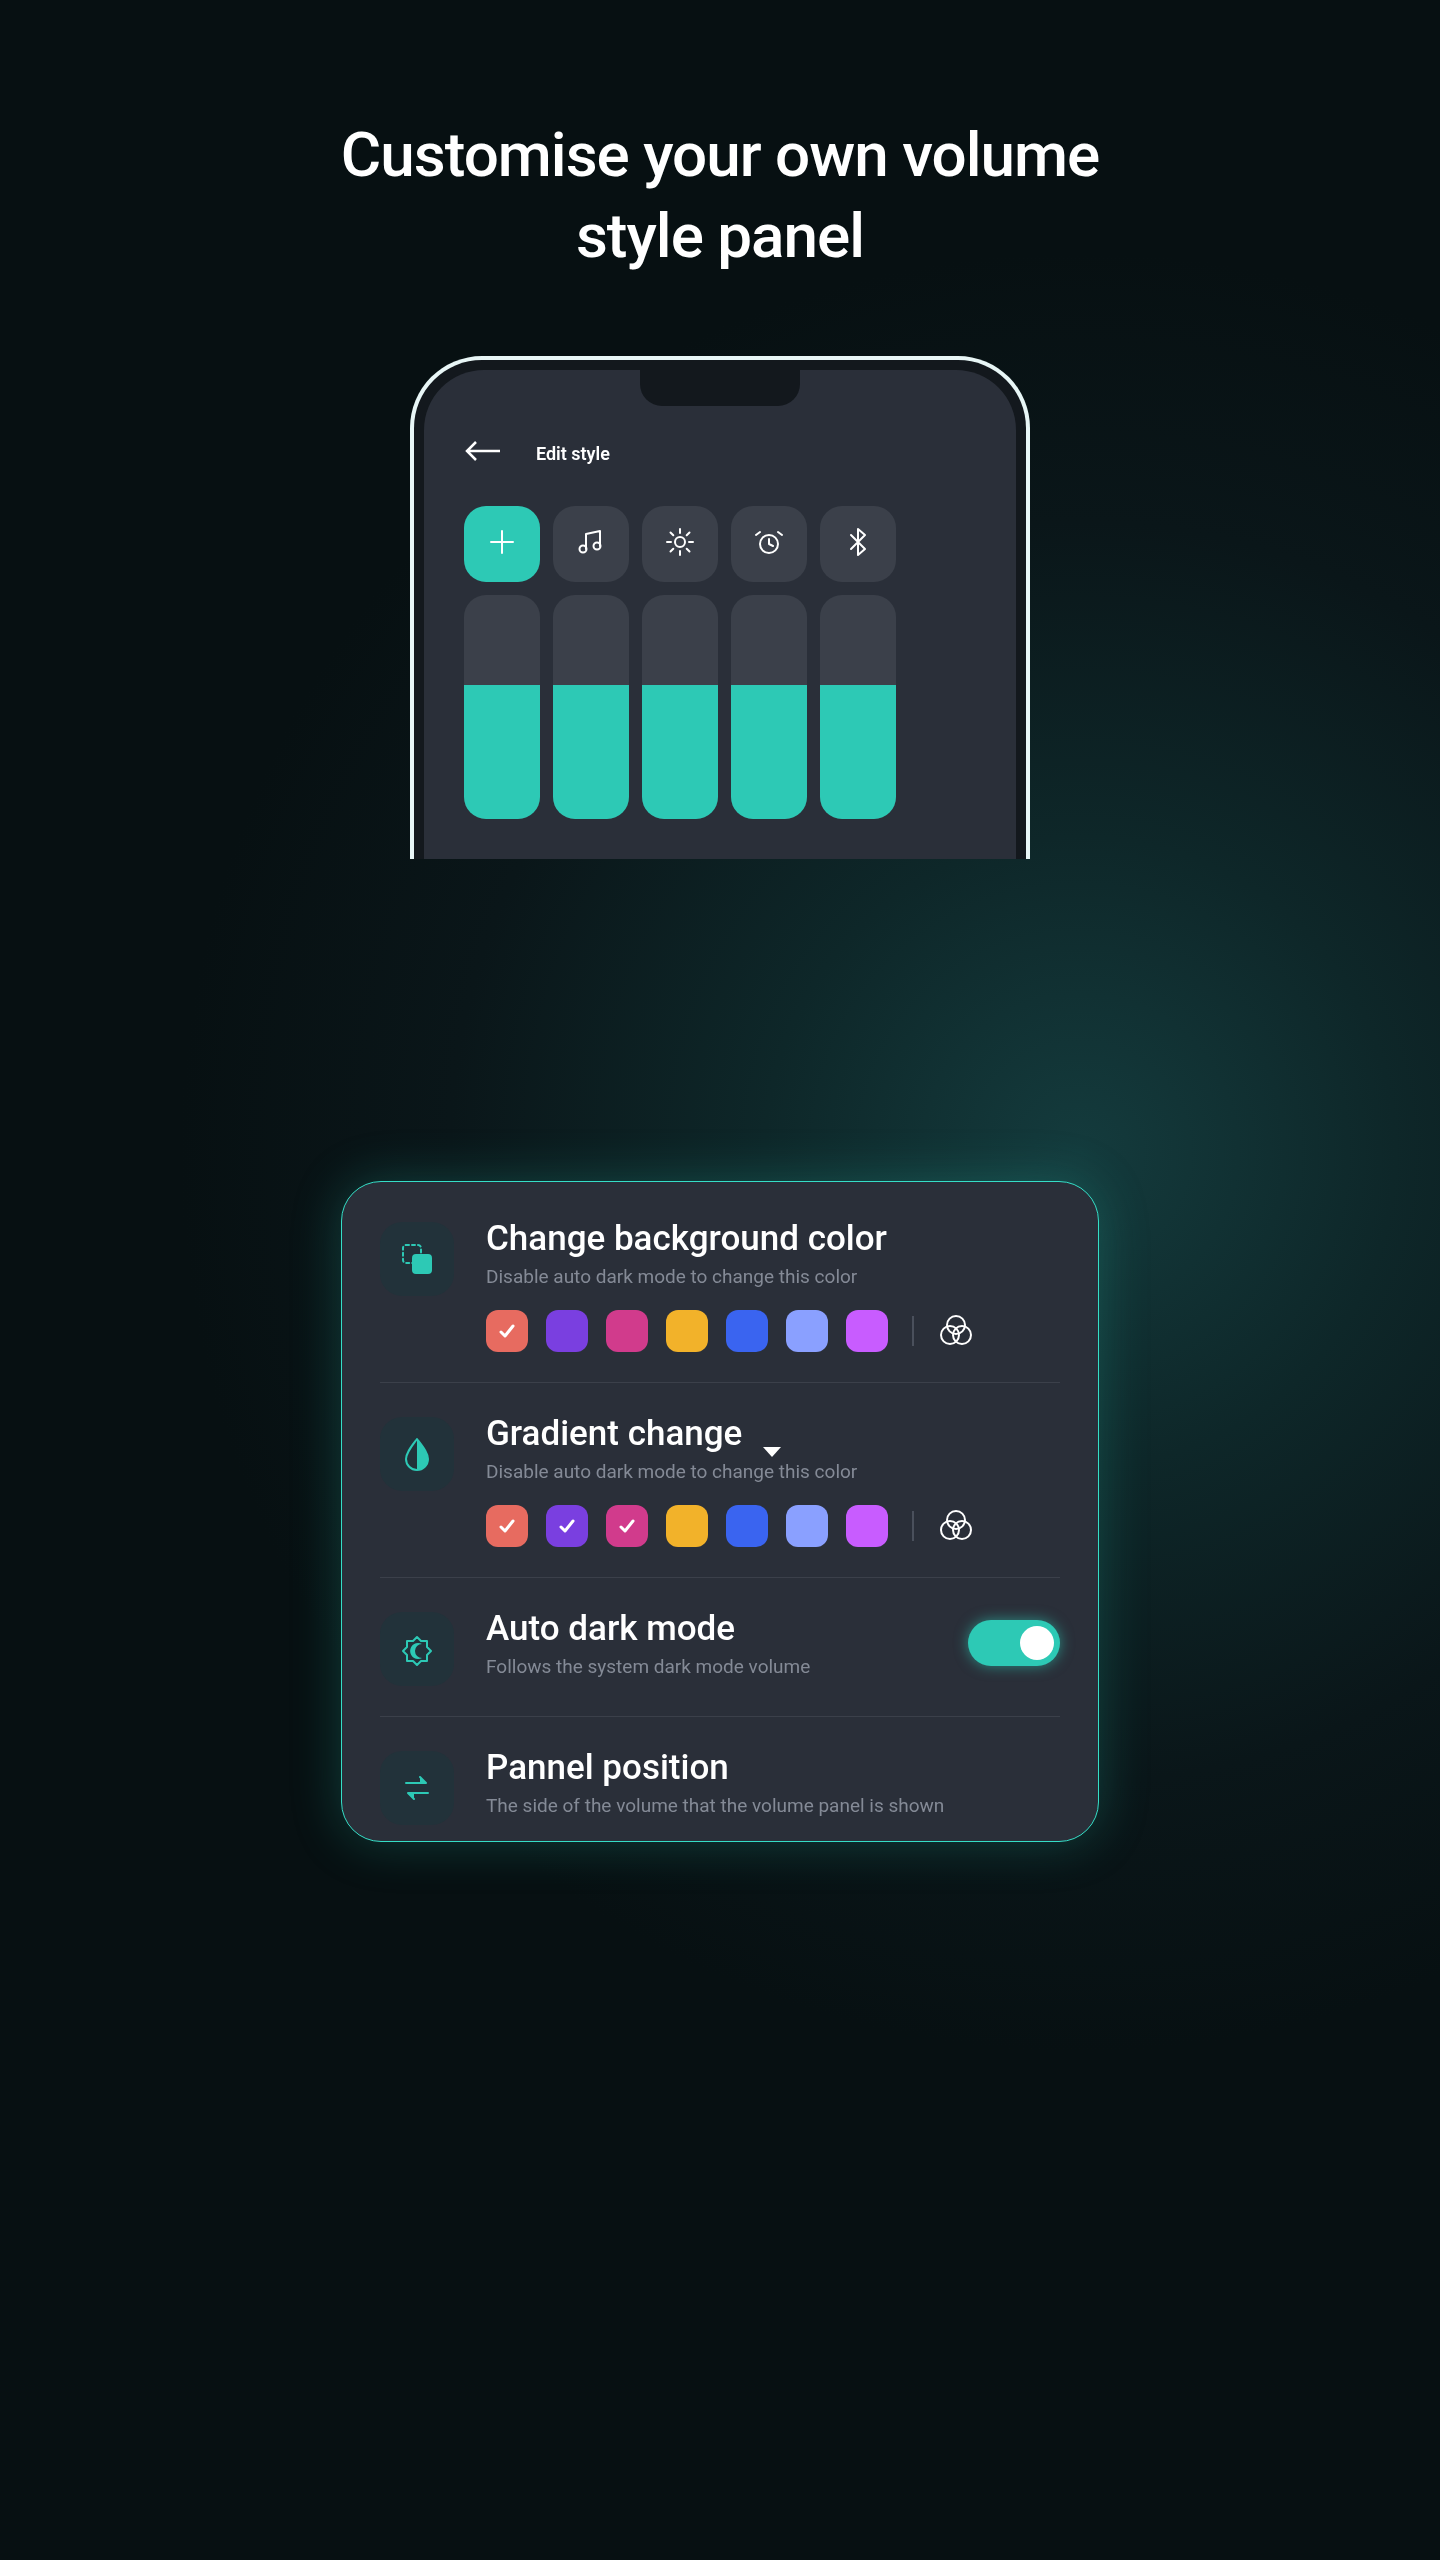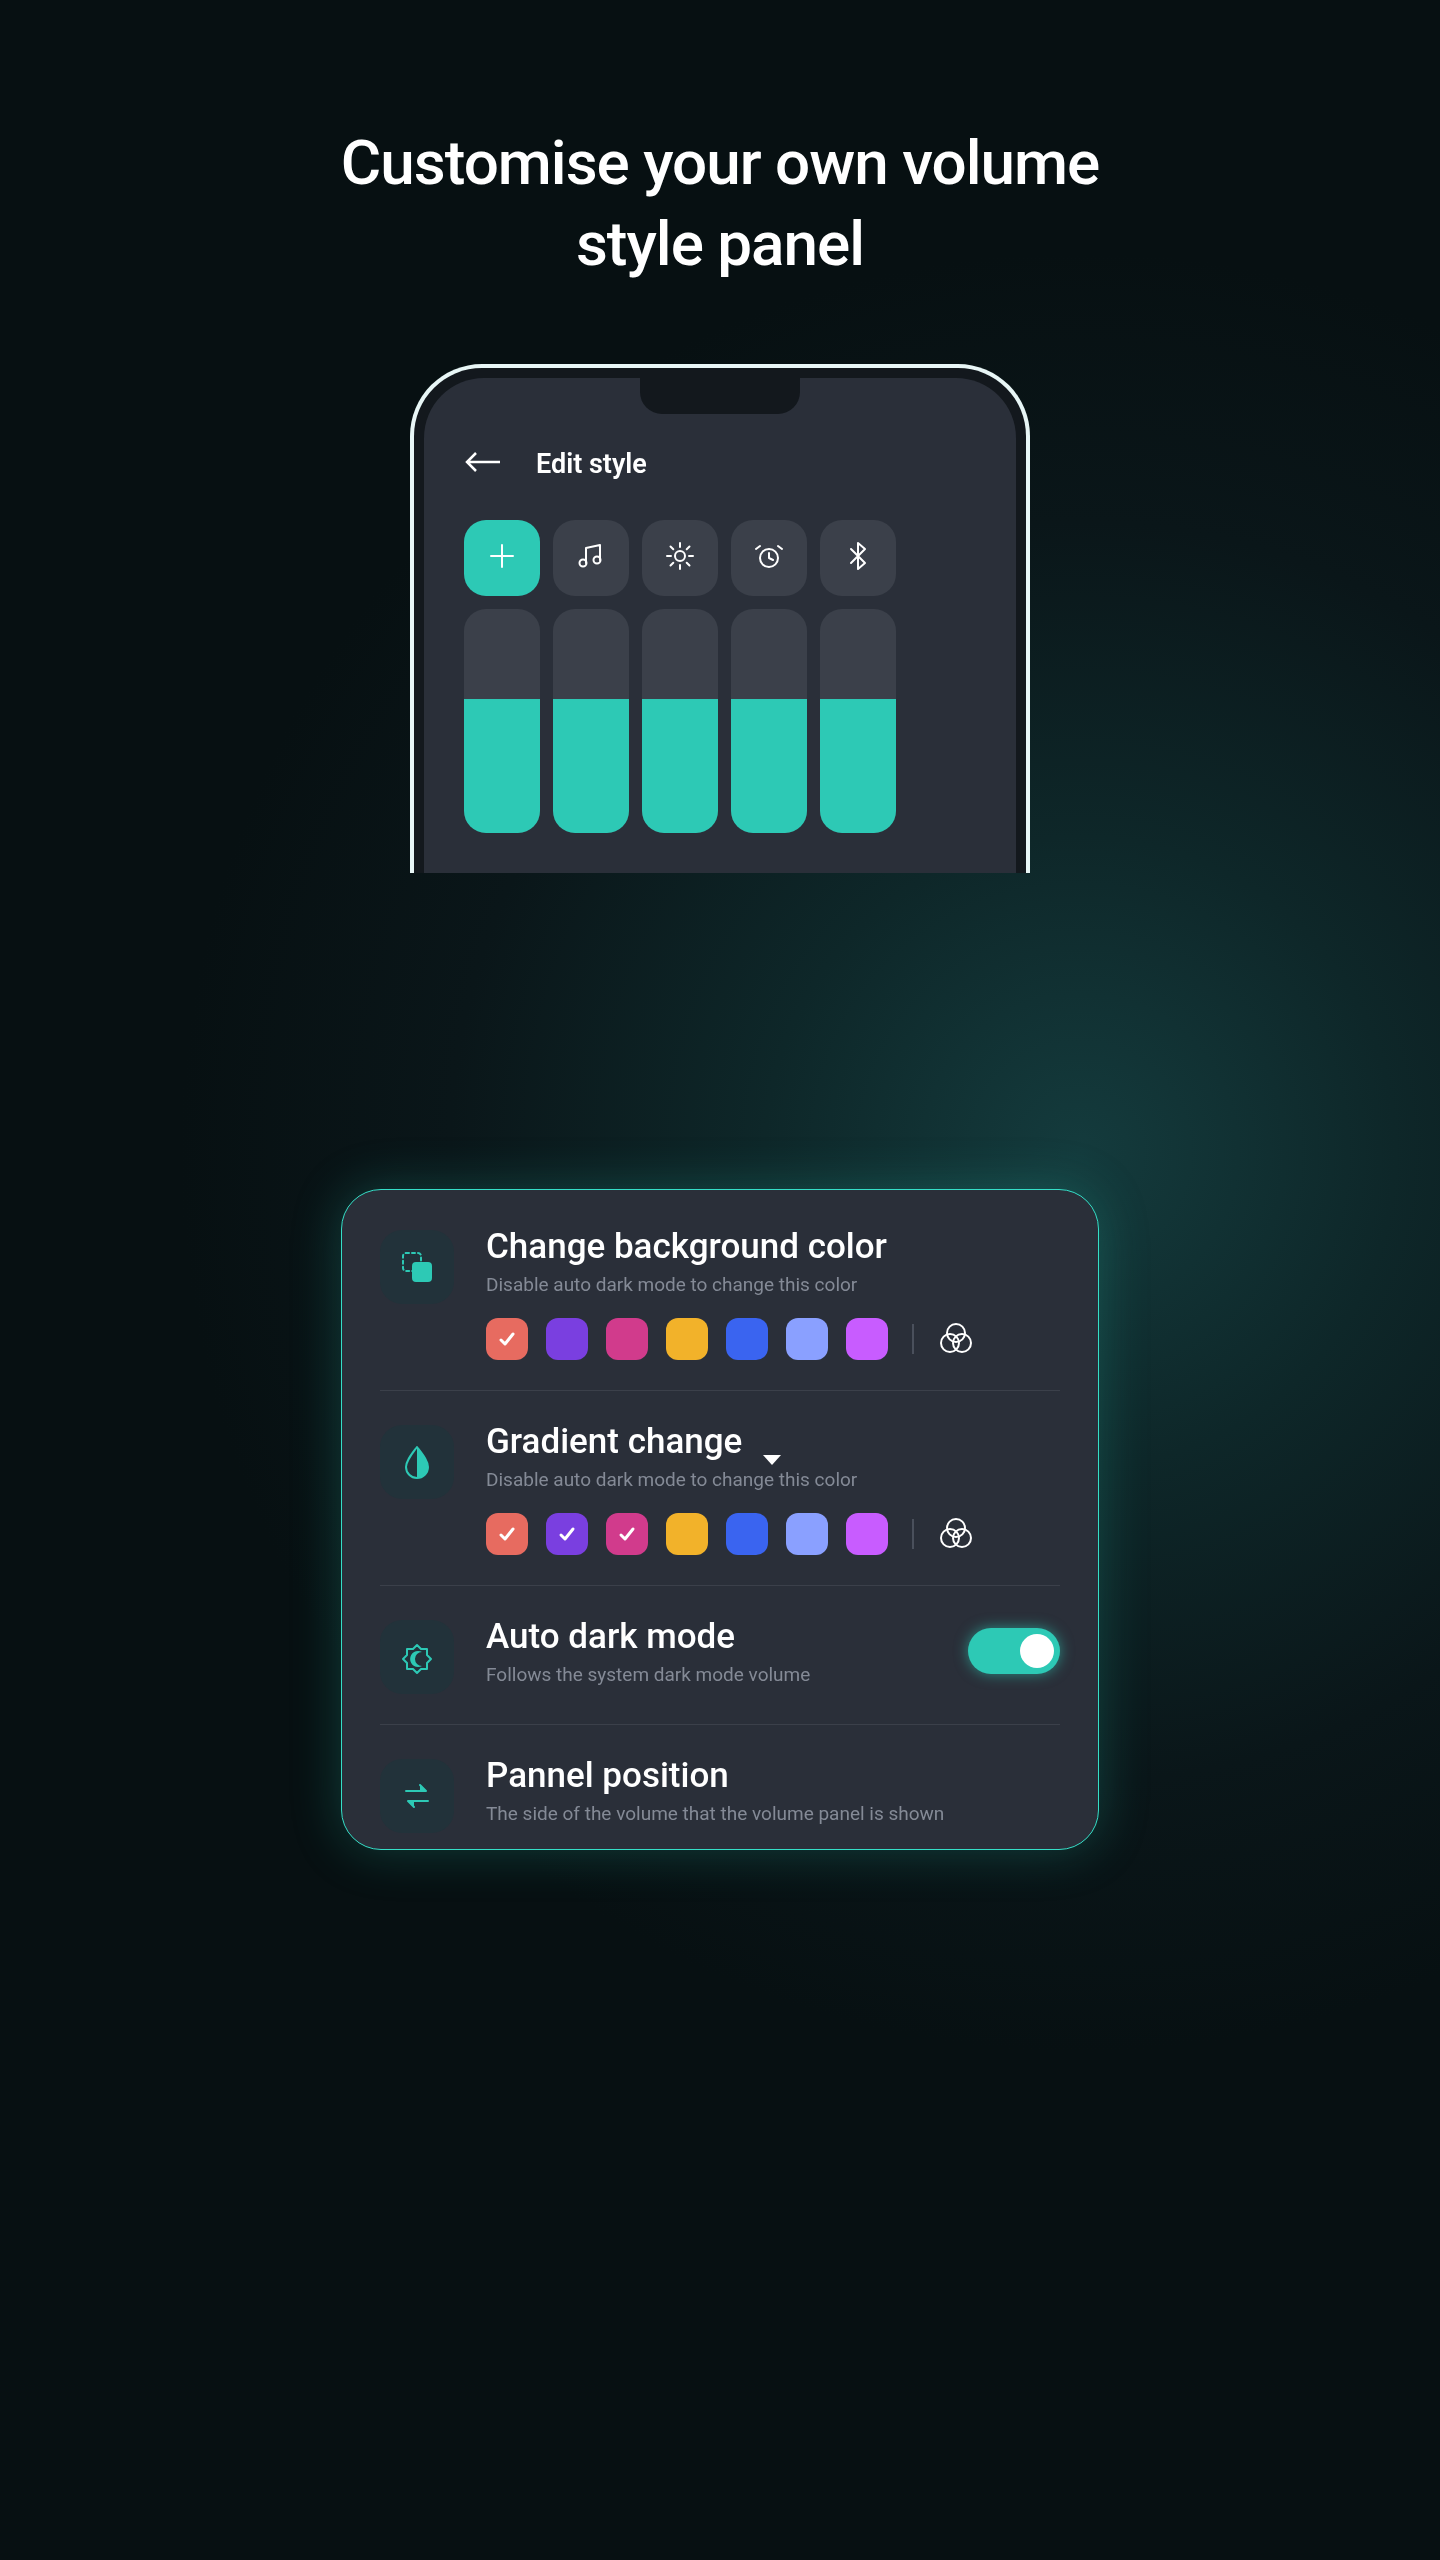--- a/index.html
+++ b/index.html
@@ -6,21 +6,21 @@
   html, body {
     width: 100%;
     height: 100%;
     background: radial-gradient(ellipse 900px 900px at 75% 45%, #143b3d 0%, #0e2729 35%, #0a1619 70%, #071012 100%);
     font-family: -apple-system, BlinkMacSystemFont, "Segoe UI", Roboto, sans-serif;
     color: #fff;
     overflow: hidden;
   }
   .canvas {
     width: 828px;
-    margin: 8px auto;
+    margin: 0 auto;
     position: relative;
     padding-top: 115px;
   }
   .headline {
     font-size: 62px;
     font-weight: 500;
     text-align: center;
     line-height: 1.3;
     letter-spacing: -1px;
     margin-bottom: 80px;
@@ -59,21 +59,21 @@
     border-radius: 0 0 22px 22px;
   }
 
   .app-header {
     display: flex;
     align-items: center;
     gap: 34px;
     margin-bottom: 40px;
   }
   .back-icon svg { width: 38px; height: 22px; fill: none; stroke: #fff; stroke-width: 2.5; }
-  .app-title { font-size: 27px; font-weight: 600; }
+  .app-title { font-size: 18px; font-weight: 600; }
 
   .tile-row { display: flex; gap: 13px; margin-bottom: 13px; }
   .tile {
     width: 76px; height: 76px;
     border-radius: 22px;
     background: #3b404a;
     display: flex; align-items: center; justify-content: center;
     color: #fff;
   }
   .tile.active { background: #2dc9b5; color: #fff; }

